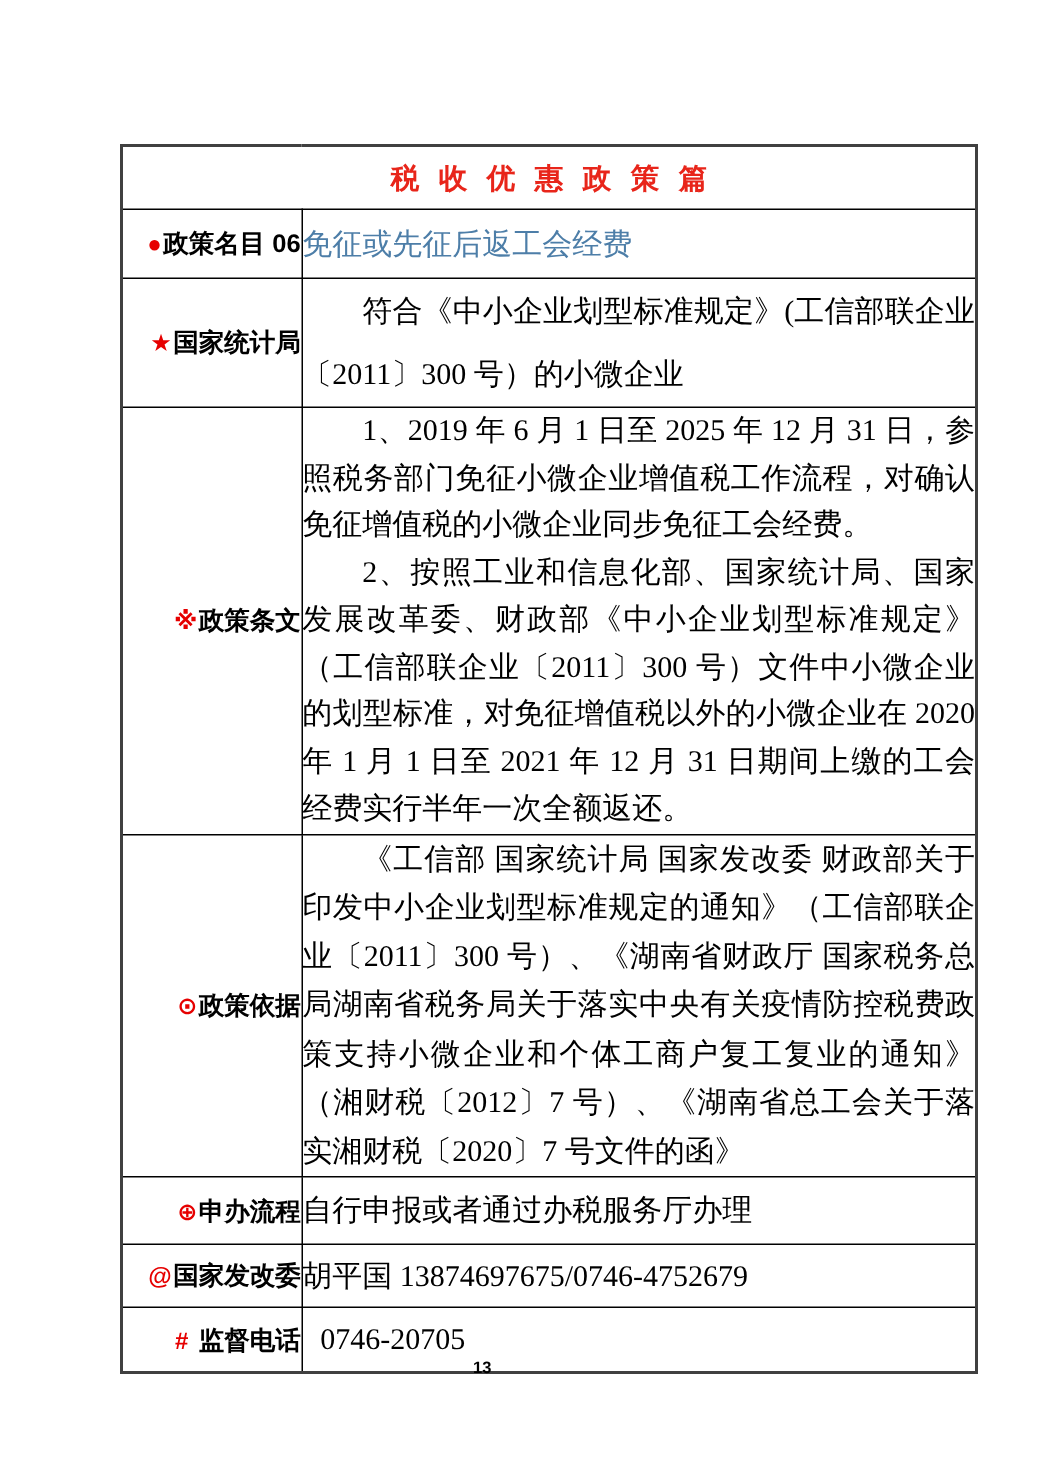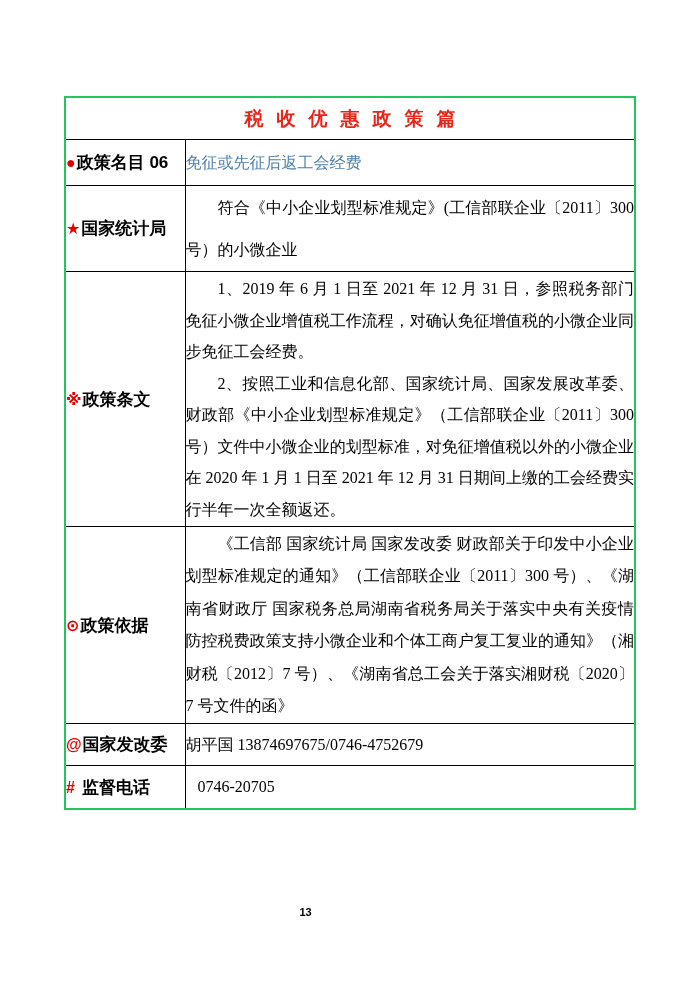--- a/index.html
+++ b/index.html
@@ -10,26 +10,26 @@
   }
   .page {
     position: relative;
     width: 695px;
     height: 982px;
     background: #ffffff;
     overflow: hidden;
   }
   table.policy-table {
     position: absolute;
-    left: 64px;
+    left: 80px;
     top: 96px;
     width: 570px;
     border-collapse: collapse;
     table-layout: fixed;
-    border: 2px solid #22c55e;
+    border: 2px solid #404040;
   }
   table.policy-table td, table.policy-table th {
     border: 1px solid #000000;
     padding: 0;
     vertical-align: middle;
     overflow: hidden;
   }
   col.c-label { width: 120px; }
   col.c-content { width: 450px; }
 
@@ -44,36 +44,36 @@
     letter-spacing: 13px;
     text-indent: 13px;
   }
 
   
   th.label-cell {
     font-family: "Liberation Sans", "DejaVu Sans", sans-serif;
     font-weight: 700;
     font-size: 17px;
     color: #000000;
-    text-align: left;
+    text-align: right;
     padding-left: 2px;
     white-space: nowrap;
   }
   .bullet {
     color: #e60000;
     font-weight: 700;
     font-size: 16px;
     margin-right: 1px;
     font-family: "Liberation Sans", "DejaVu Sans", sans-serif;
   }
   .bullet.wide-gap { margin-right: 7px; }
 
   
   td.content-cell {
-    font-size: 16px;
+    font-size: 20px;
     color: #000000;
     padding: 0 7px 0 7px;
     line-height: 1.6;
   }
   td.content-cell.blue-text { color: #4d7ea8; }
   td.content-cell p {
     margin: 0;
     text-indent: 2em;
     text-align: justify;
     font-family: Liberation Serif, serif;
@@ -91,20 +91,21 @@
   .page-number {
     position: absolute;
     top: 906px;
     left: 0;
     width: 611px;
     text-align: center;
     font-family: "Liberation Sans", "DejaVu Sans", sans-serif;
     font-weight: 700;
     font-size: 11px;
     color: #000000;
+    padding-left: 16px;
   }
 </style>
 </head>
 <body>
 
 <div class="page">
 
   <table class="policy-table">
     <colgroup>
       <col class="c-label">
@@ -124,32 +125,36 @@
     <tr class="r-target">
       <th class="label-cell"><span class="bullet">★</span><span>国家统计局</span></th>
       <td class="content-cell">
         <p>符合《中小企业划型标准规定》(工信部联企业〔2011〕300 号）的小微企业</p>
       </td>
     </tr>
 
     <tr class="r-text">
       <th class="label-cell"><span class="bullet">※</span><span>政策条文</span></th>
       <td class="content-cell">
-        <p>1、2019 年 6 月 1 日至 2021 年 12 月 31 日，参照税务部门免征小微企业增值税工作流程，对确认免征增值税的小微企业同步免征工会经费。</p>
+        <p>1、2019 年 6 月 1 日至 2025 年 12 月 31 日，参照税务部门免征小微企业增值税工作流程，对确认免征增值税的小微企业同步免征工会经费。</p>
         <p>2、按照工业和信息化部、国家统计局、国家发展改革委、财政部《中小企业划型标准规定》（工信部联企业〔2011〕300 号）文件中小微企业的划型标准，对免征增值税以外的小微企业在 2020 年 1 月 1 日至 2021 年 12 月 31 日期间上缴的工会经费实行半年一次全额返还。</p>
       </td>
     </tr>
 
     <tr class="r-basis">
       <th class="label-cell"><span class="bullet">⊙</span><span>政策依据</span></th>
       <td class="content-cell">
         <p>《工信部 国家统计局 国家发改委 财政部关于印发中小企业划型标准规定的通知》（工信部联企业〔2011〕300 号）、《湖南省财政厅 国家税务总局湖南省税务局关于落实中央有关疫情防控税费政策支持小微企业和个体工商户复工复业的通知》（湘财税〔2012〕7 号）、《湖南省总工会关于落实湘财税〔2020〕7 号文件的函》</p>
       </td>
     </tr>
 
+    <tr class="r-process">
+      <th class="label-cell"><span class="bullet">⊕</span><span>申办流程</span></th>
+      <td class="content-cell">自行申报或者通过办税服务厅办理</td>
+    </tr>
 
 
     <tr class="r-contact">
       <th class="label-cell"><span class="bullet">@</span><span>国家发改委</span></th>
       <td class="content-cell">胡平国 13874697675/0746-4752679</td>
     </tr>
 
     <tr class="r-phone">
       <th class="label-cell"><span class="bullet wide-gap">#</span><span>监督电话</span></th>
       <td class="content-cell">0746-20705</td>

